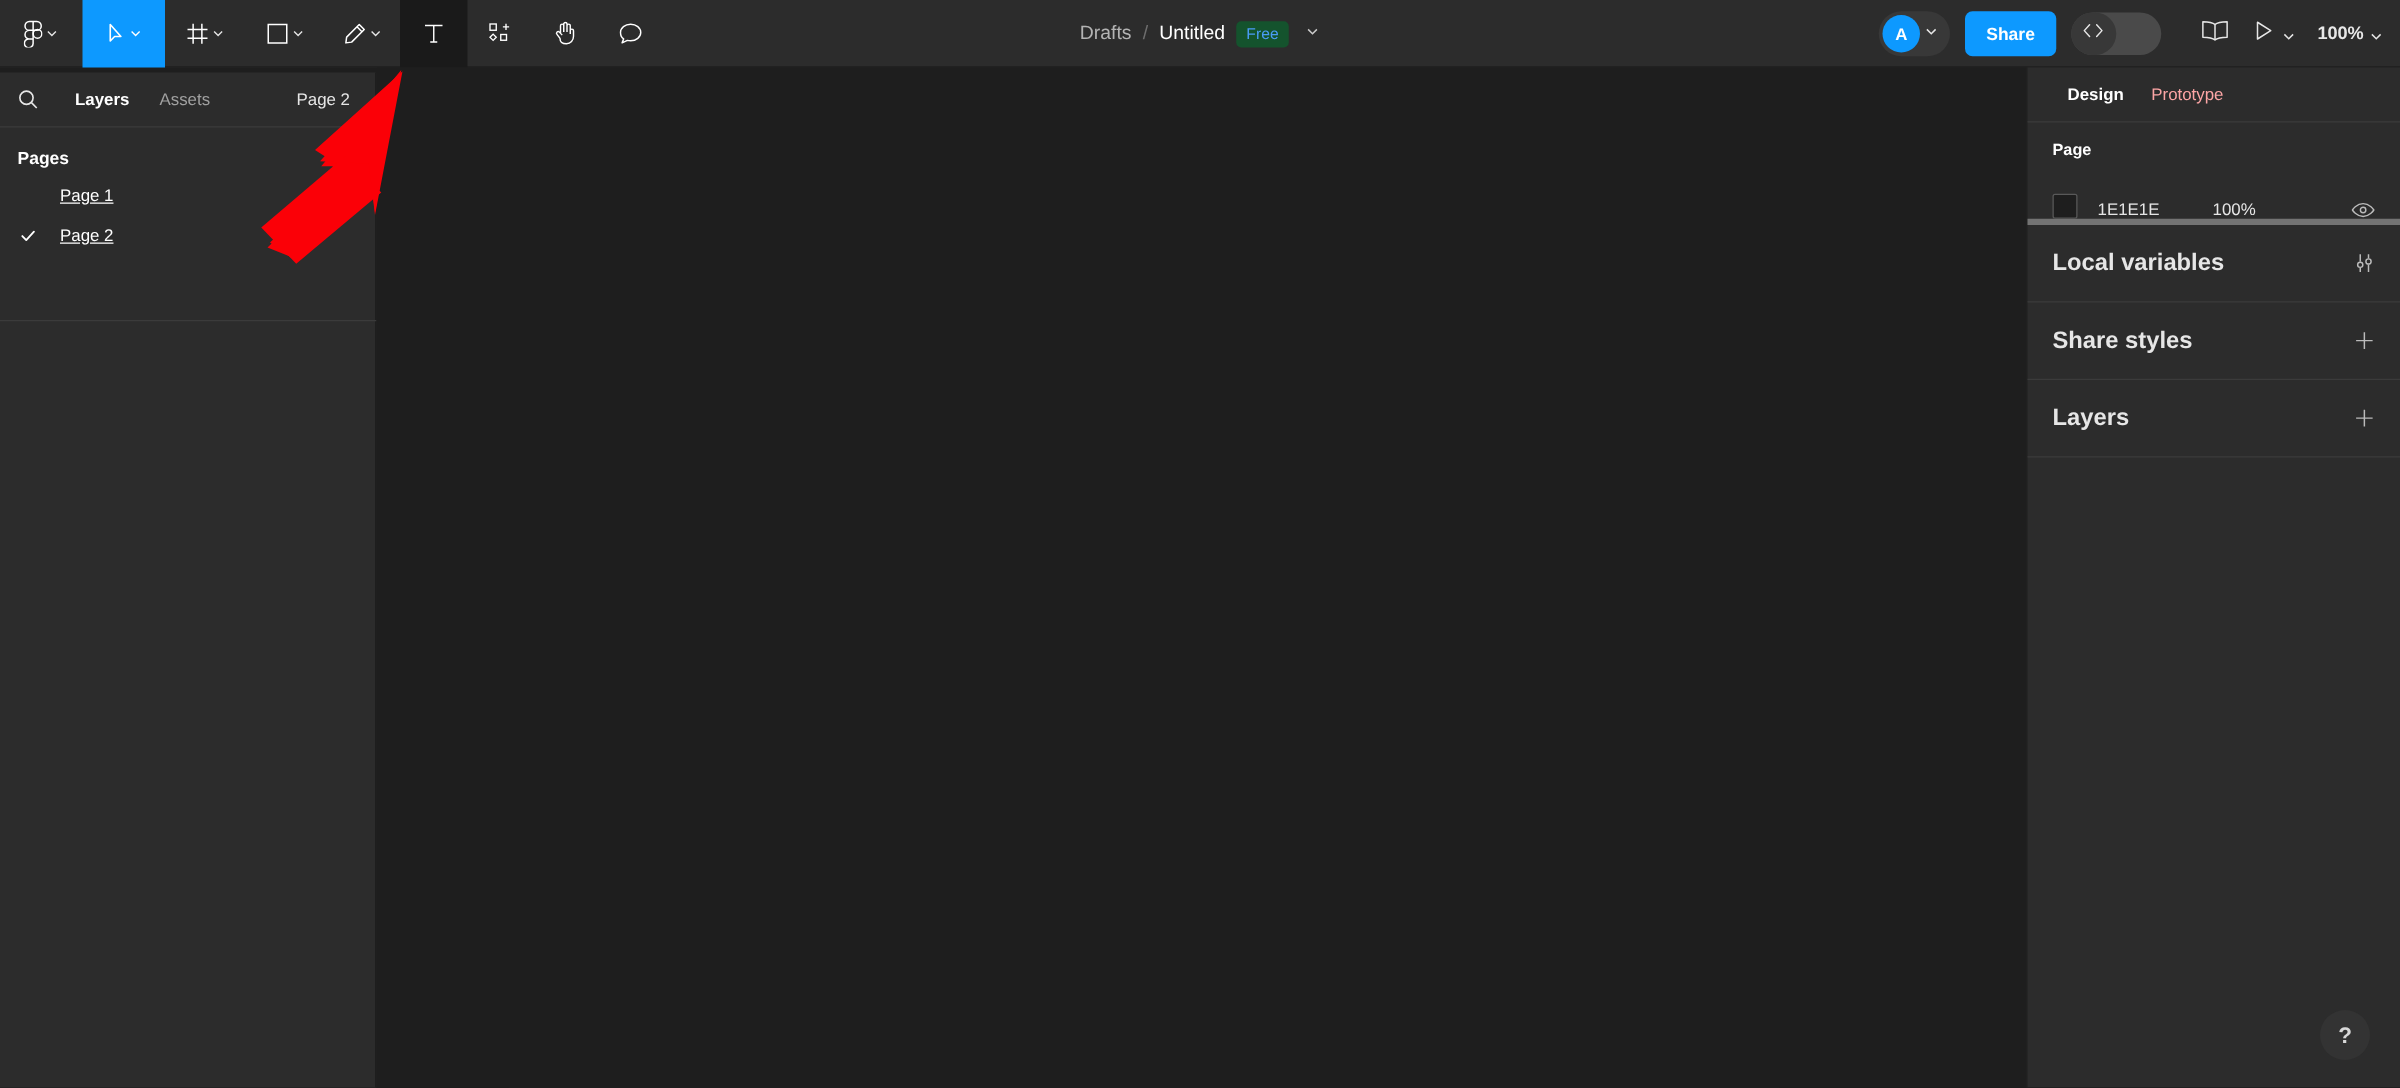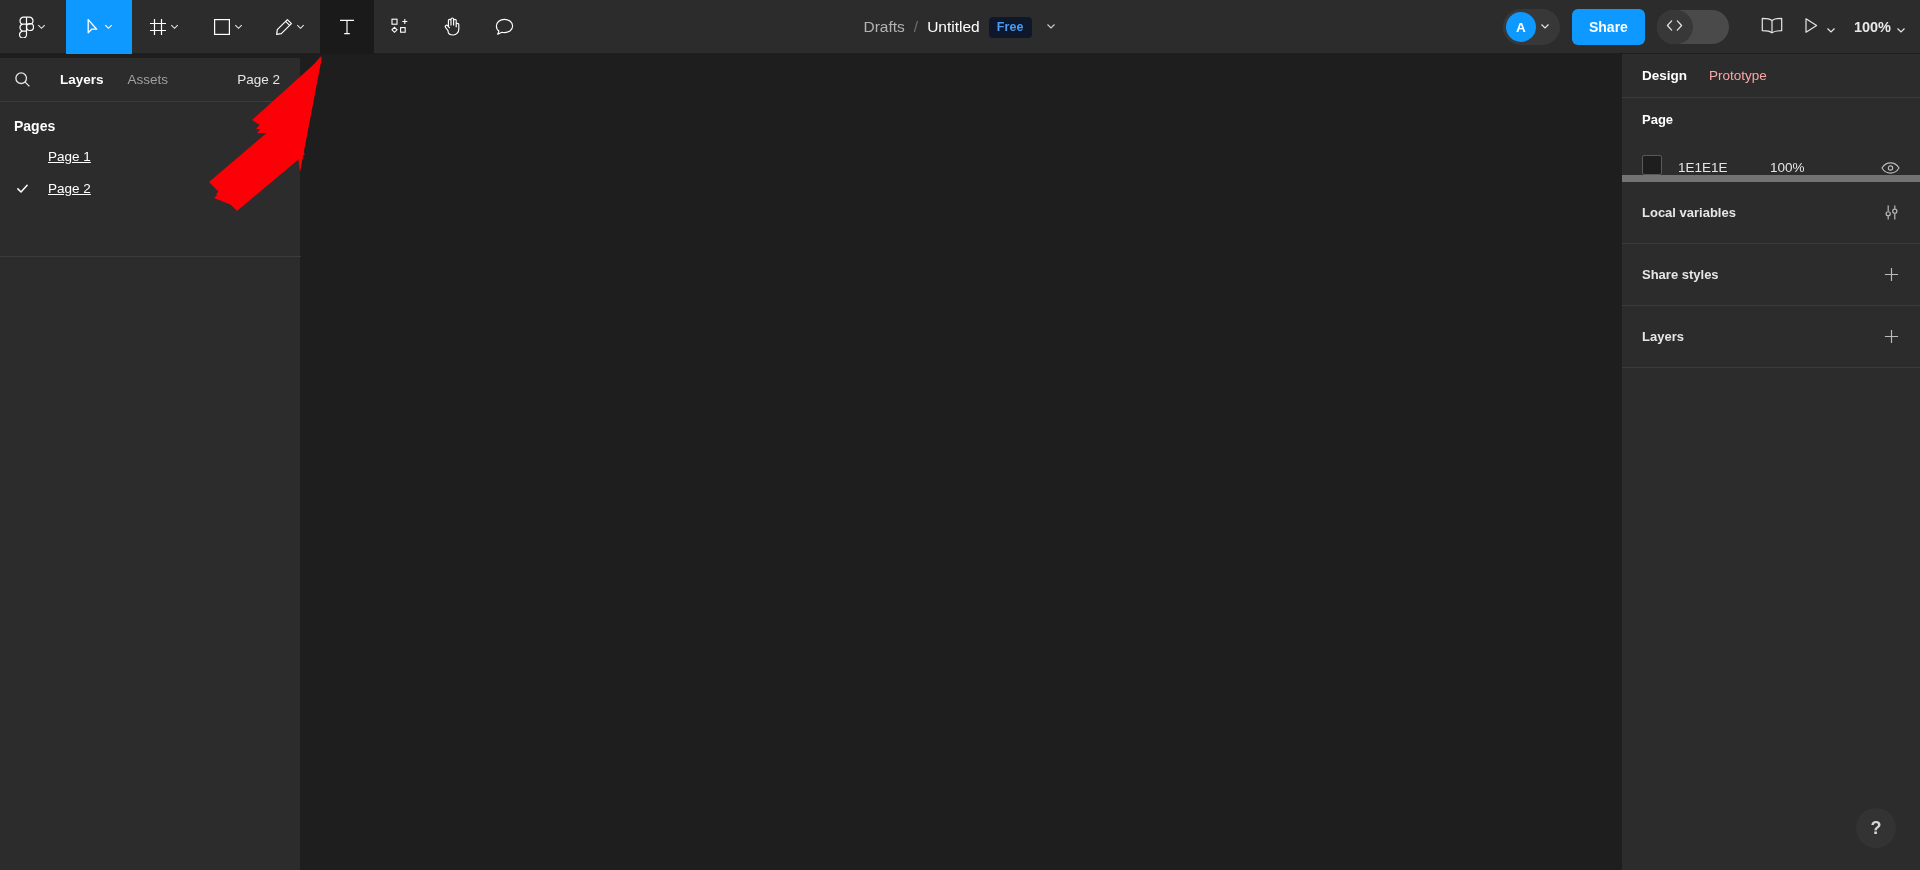--- a/index.html
+++ b/index.html
@@ -39,21 +39,21 @@
   .tool-center {
     position: absolute; left: 0; right: 0; top: 0; height: 54px;
     display: flex; align-items: center; justify-content: center;
     gap: 9px; pointer-events: none;
   }
   .tool-center > * { pointer-events: auto; }
   .crumb-drafts { color: #b3b3b3; font-size: 15.5px; }
   .crumb-sep { color: #6e6e6e; font-size: 15.5px; }
   .crumb-title { color: #ffffff; font-size: 15.5px; }
   .badge-free {
-    background: #0f172a; color: #4a9bf5; font-size: 12.5px; font-weight: 700;
+    background: #14532d; color: #4a9bf5; font-size: 12.5px; font-weight: 400;
     border-radius: 4px; padding: 3px 8px 4px; letter-spacing: .1px;
   }
   .crumb-chev { margin-left: 4px; opacity: .85; }
 
   .tool-right {
     position: absolute; right: 0; top: 0; height: 54px;
     display: flex; align-items: center; gap: 0; padding-right: 14px;
   }
   .avatar-group {
     display: flex; align-items: center; gap: 3px;
@@ -117,43 +117,43 @@
     position: absolute; top: 54px; left: 302px; right: 299px; bottom: 0;
     background: #1e1e1e;
   }
 
   
   .right-panel {
     position: absolute; top: 54px; right: 0; width: 299px; height: 816px;
     background: #2c2c2c; border-left: 1px solid #1e1e1e;
   }
   .rtabs {
-    height: 44px; display: flex; align-items: center; padding: 0 20px; gap: 22px;
+    height: 44px; display: flex; align-items: center; padding: 0 32px; gap: 22px;
     border-bottom: 1px solid #3b3b3b;
   }
   .rtab { font-size: 13.5px; }
   .rtab.active { color: #fff; font-weight: 700; }
   .rtab.inactive { color: #fca5a5; }
-  .sec { border-bottom: 7px solid #737373; padding: 0 20px; }
+  .sec { border-bottom: 5px solid #737373; padding: 0 20px; }
   .sec-title { color: #ffffff; font-size: 13px; font-weight: 700; padding-top: 14px; }
   .page-color-row {
     display: flex; align-items: flex-end; height: 48px; gap: 0;
   }
   .swatch {
     width: 20px; height: 20px; background: #1e1e1e;
     border: 1px solid #595959; border-radius: 2px; flex: 0 0 auto;
   }
   .hexval { color: #e6e6e6; font-size: 13.5px; margin-left: 16px; width: 92px; }
   .opval  { color: #e6e6e6; font-size: 13.5px; }
   .eye { margin-left: auto; opacity: .85; display:flex; align-items:center; }
   .srow {
     height: 62px; display: flex; align-items: center;
     border-bottom: 1px solid #3b3b3b; padding: 0 20px;
   }
-  .srow-title { color: #e6e6e6; font-size: 13px; font-weight: 700; }
+  .srow-title { color: #e6e6e6; font-size: 19px; font-weight: 700; }
   .srow-act { margin-left: auto; display: flex; align-items: center; opacity: .85; }
 
   
   .help-btn {
     position: absolute; right: 24px; bottom: 22px;
     width: 40px; height: 40px; border-radius: 50%; background: #333333;
     display: flex; align-items: center; justify-content: center;
     color: #d8d8d8; font-size: 18px; font-weight: 600; cursor: pointer;
   }
 

